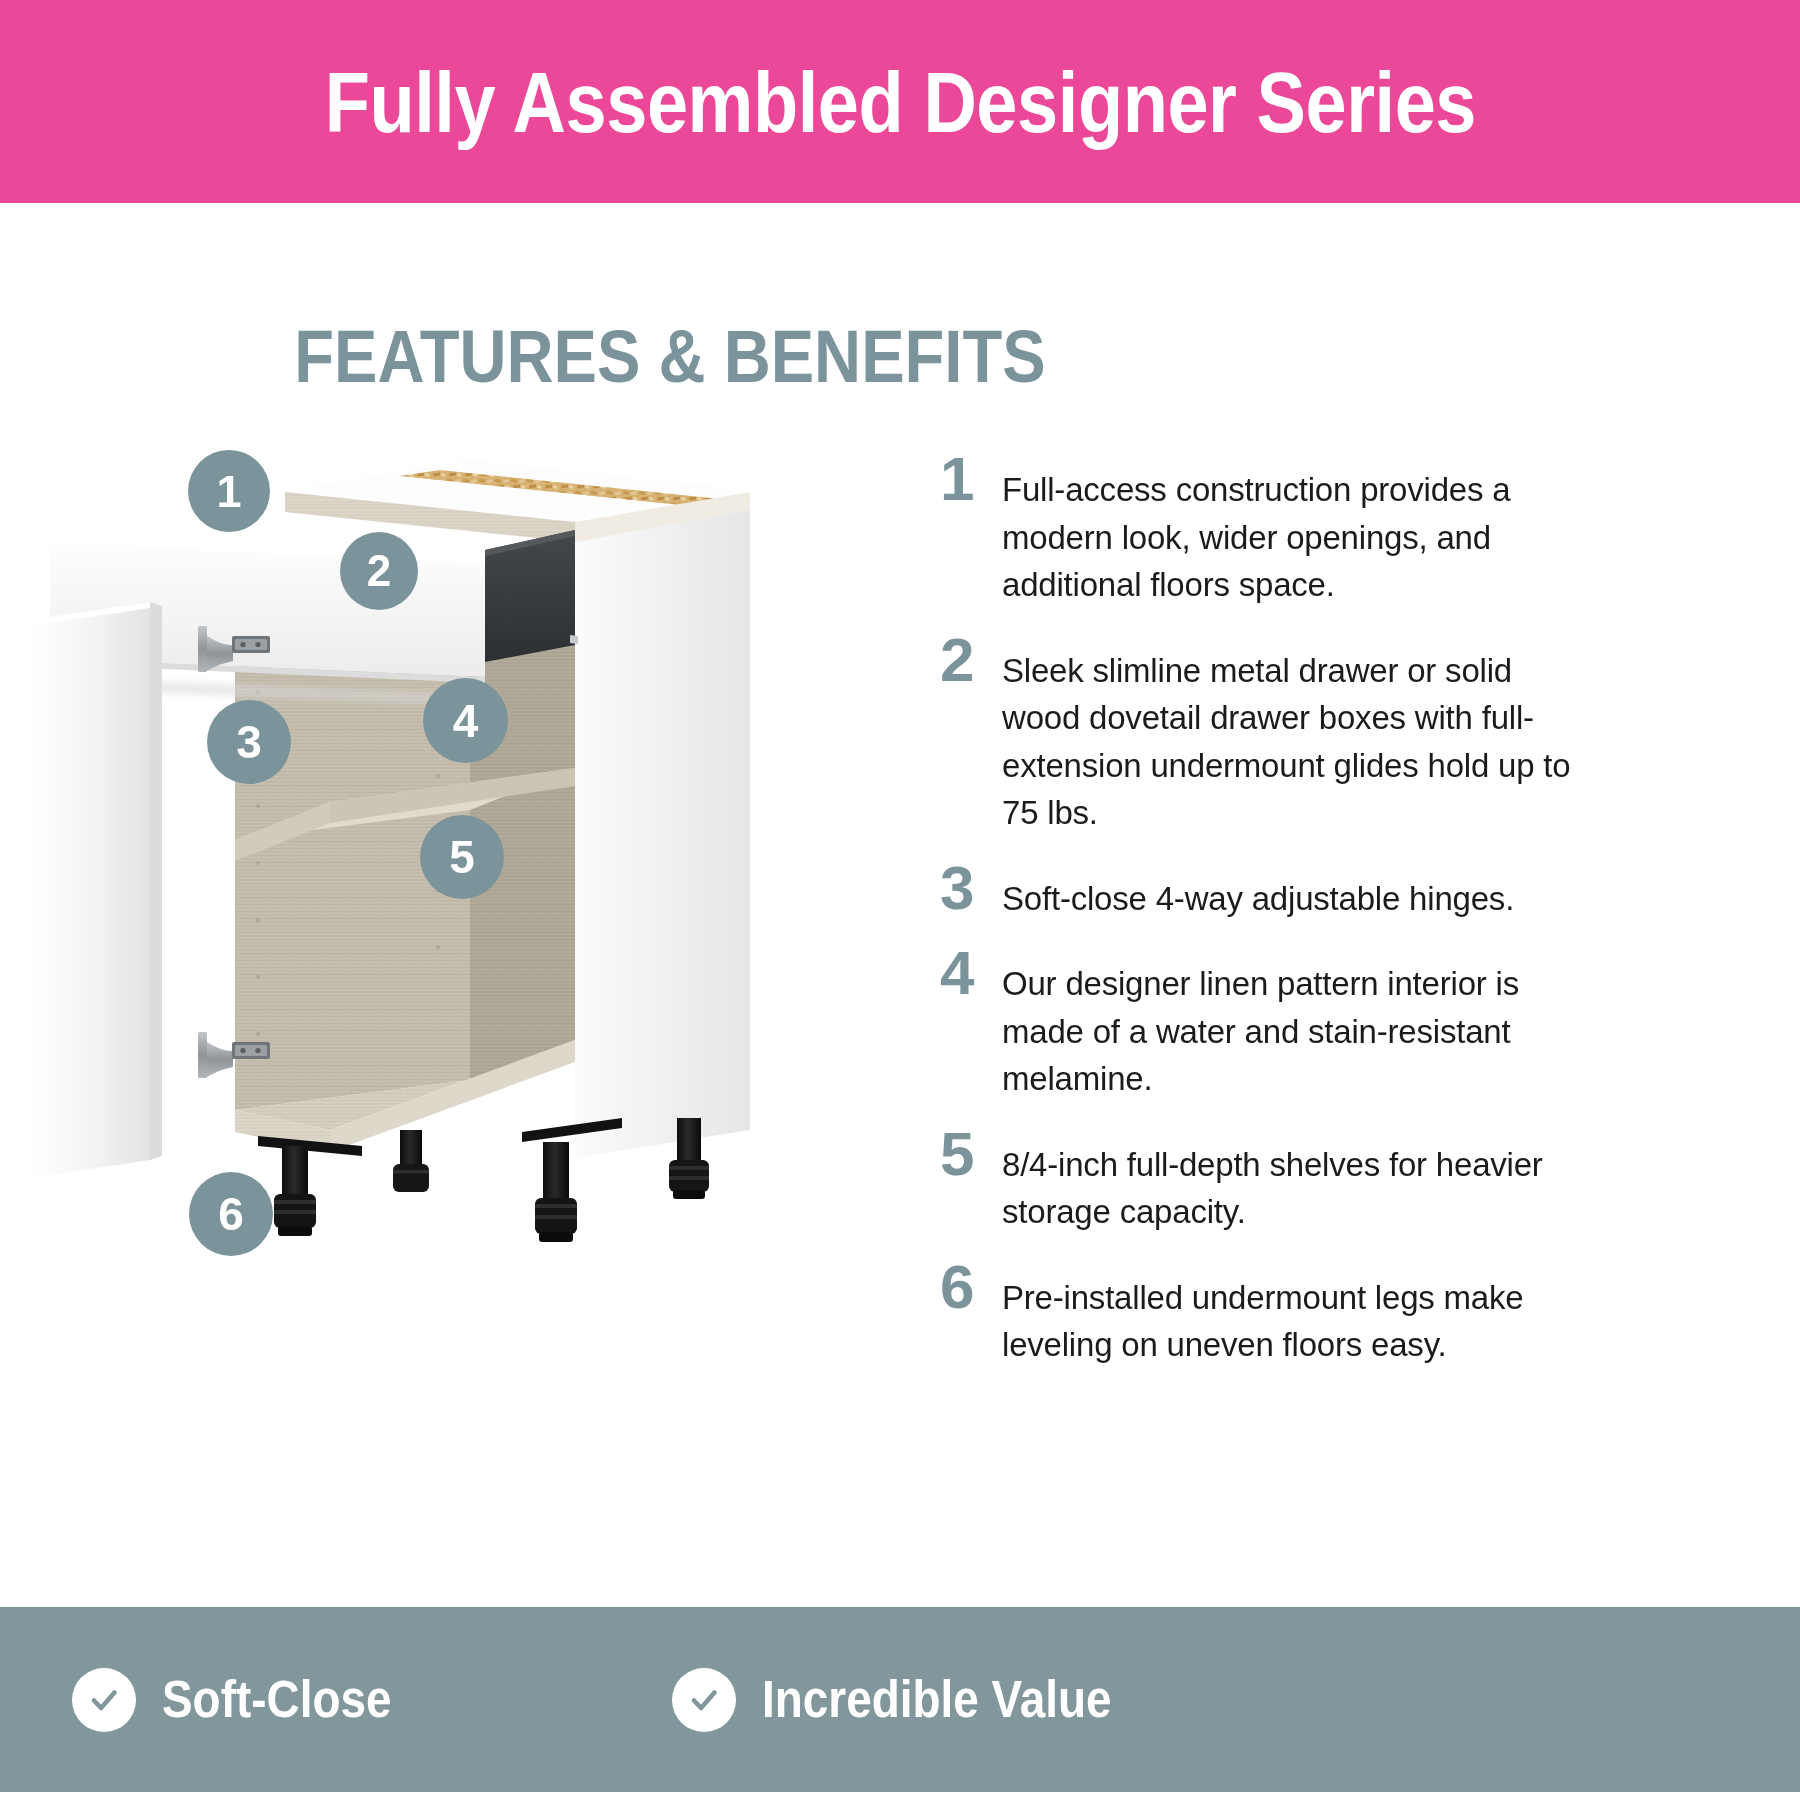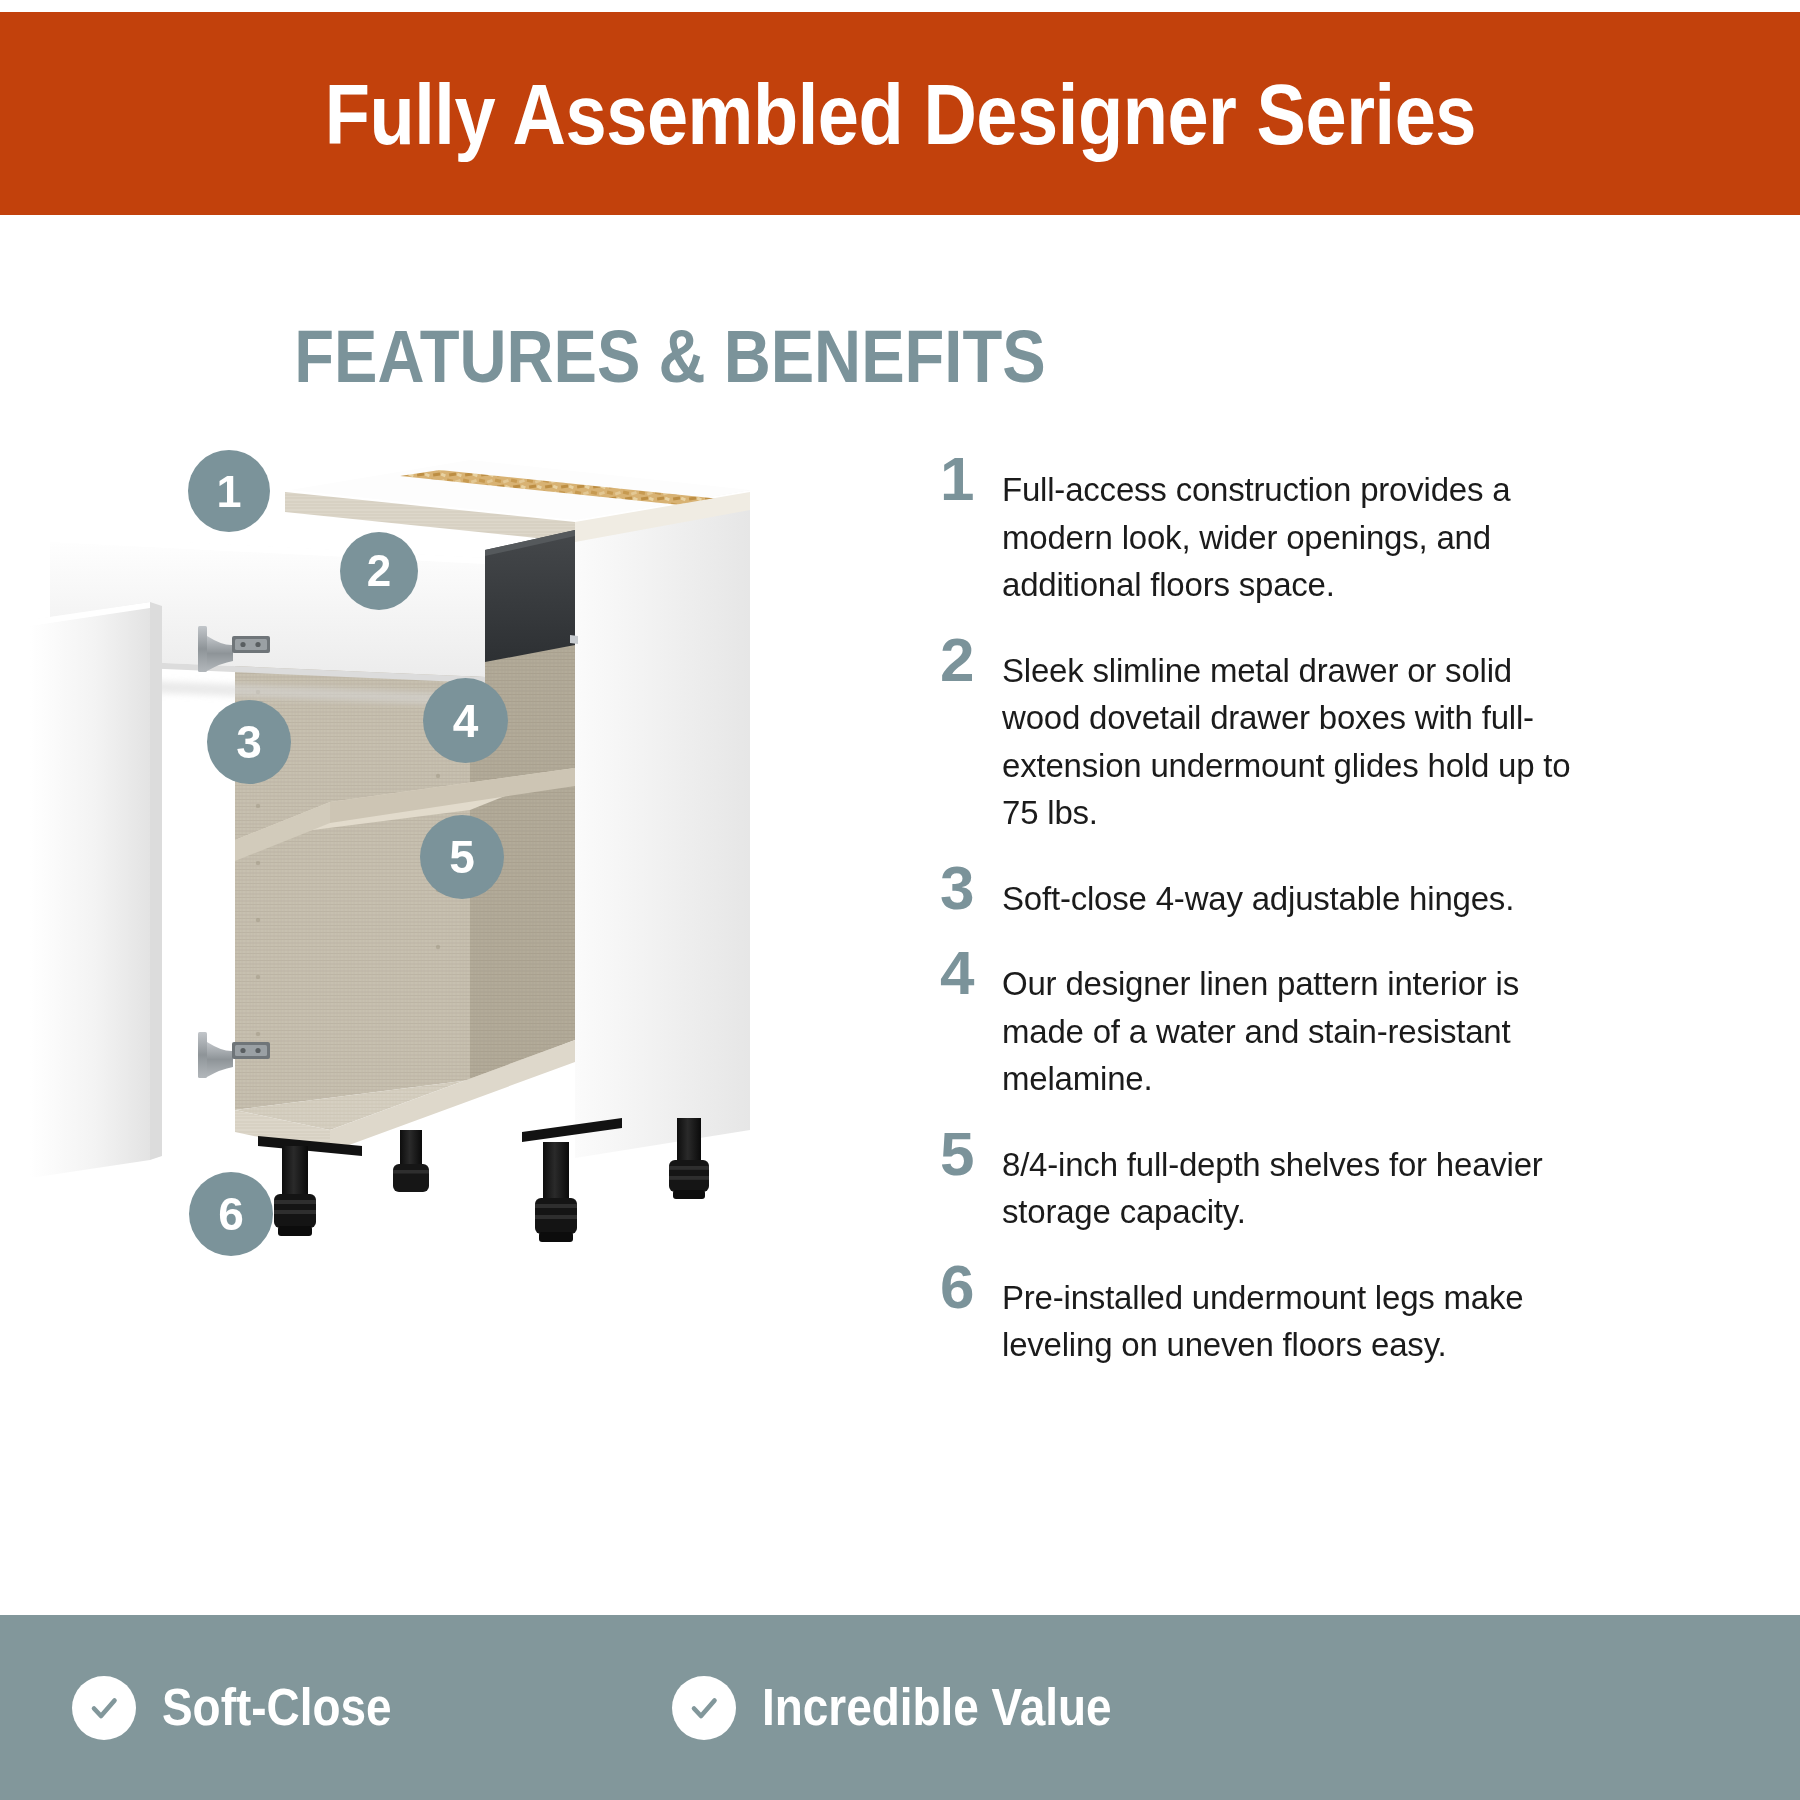--- a/index.html
+++ b/index.html
@@ -6,22 +6,22 @@
   html,body { width:1800px; height:1800px; }
   body {
     font-family:"Liberation Sans", sans-serif;
     background:#ffffff;
     overflow:hidden;
     position:relative;
   }
 
   
   .header {
-    position:absolute; left:0; top:12px; width:1800px; height:203px;
-    background:#c2410c;
+    position:absolute; left:0; top:0; width:1800px; height:203px;
+    background:#ec4899;
     display:flex; align-items:center; justify-content:center;
   }
   .header-title {
     font-family:"Liberation Sans Narrow","Liberation Sans",sans-serif;
     font-weight:bold;
     font-size:86px;
     letter-spacing:-0.5px;
     color:#ffffff;
     transform:scaleX(0.86);
     transform-origin:center;
@@ -90,21 +90,21 @@
     font-weight:normal;
     font-size:33px;
     line-height:1.44;
     color:#1b1b1b;
     padding-top:16px;
     letter-spacing:-0.2px;
   }
 
   
   .footer {
-    position:absolute; left:0; bottom:0; width:1800px; height:185px;
+    position:absolute; left:0; bottom:8px; width:1800px; height:185px;
     background:#82979b;
     display:flex; align-items:center;
   }
   .footer-inner {
     width:1800px;
     display:flex;
     align-items:center;
     padding:0 72px;
   }
   .badge-item {

